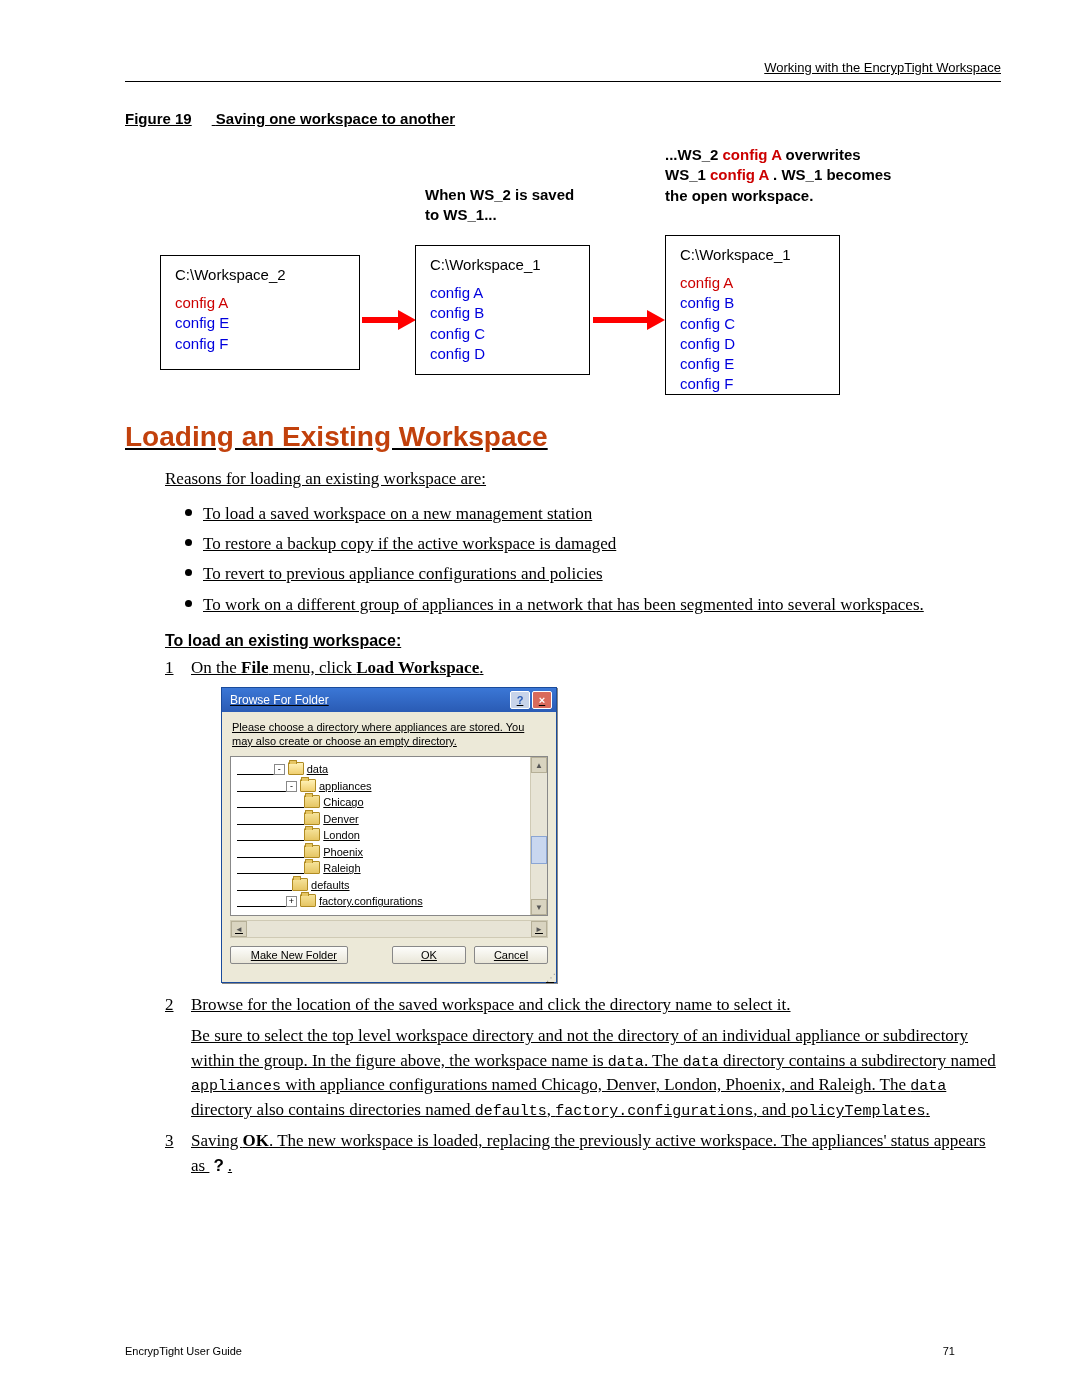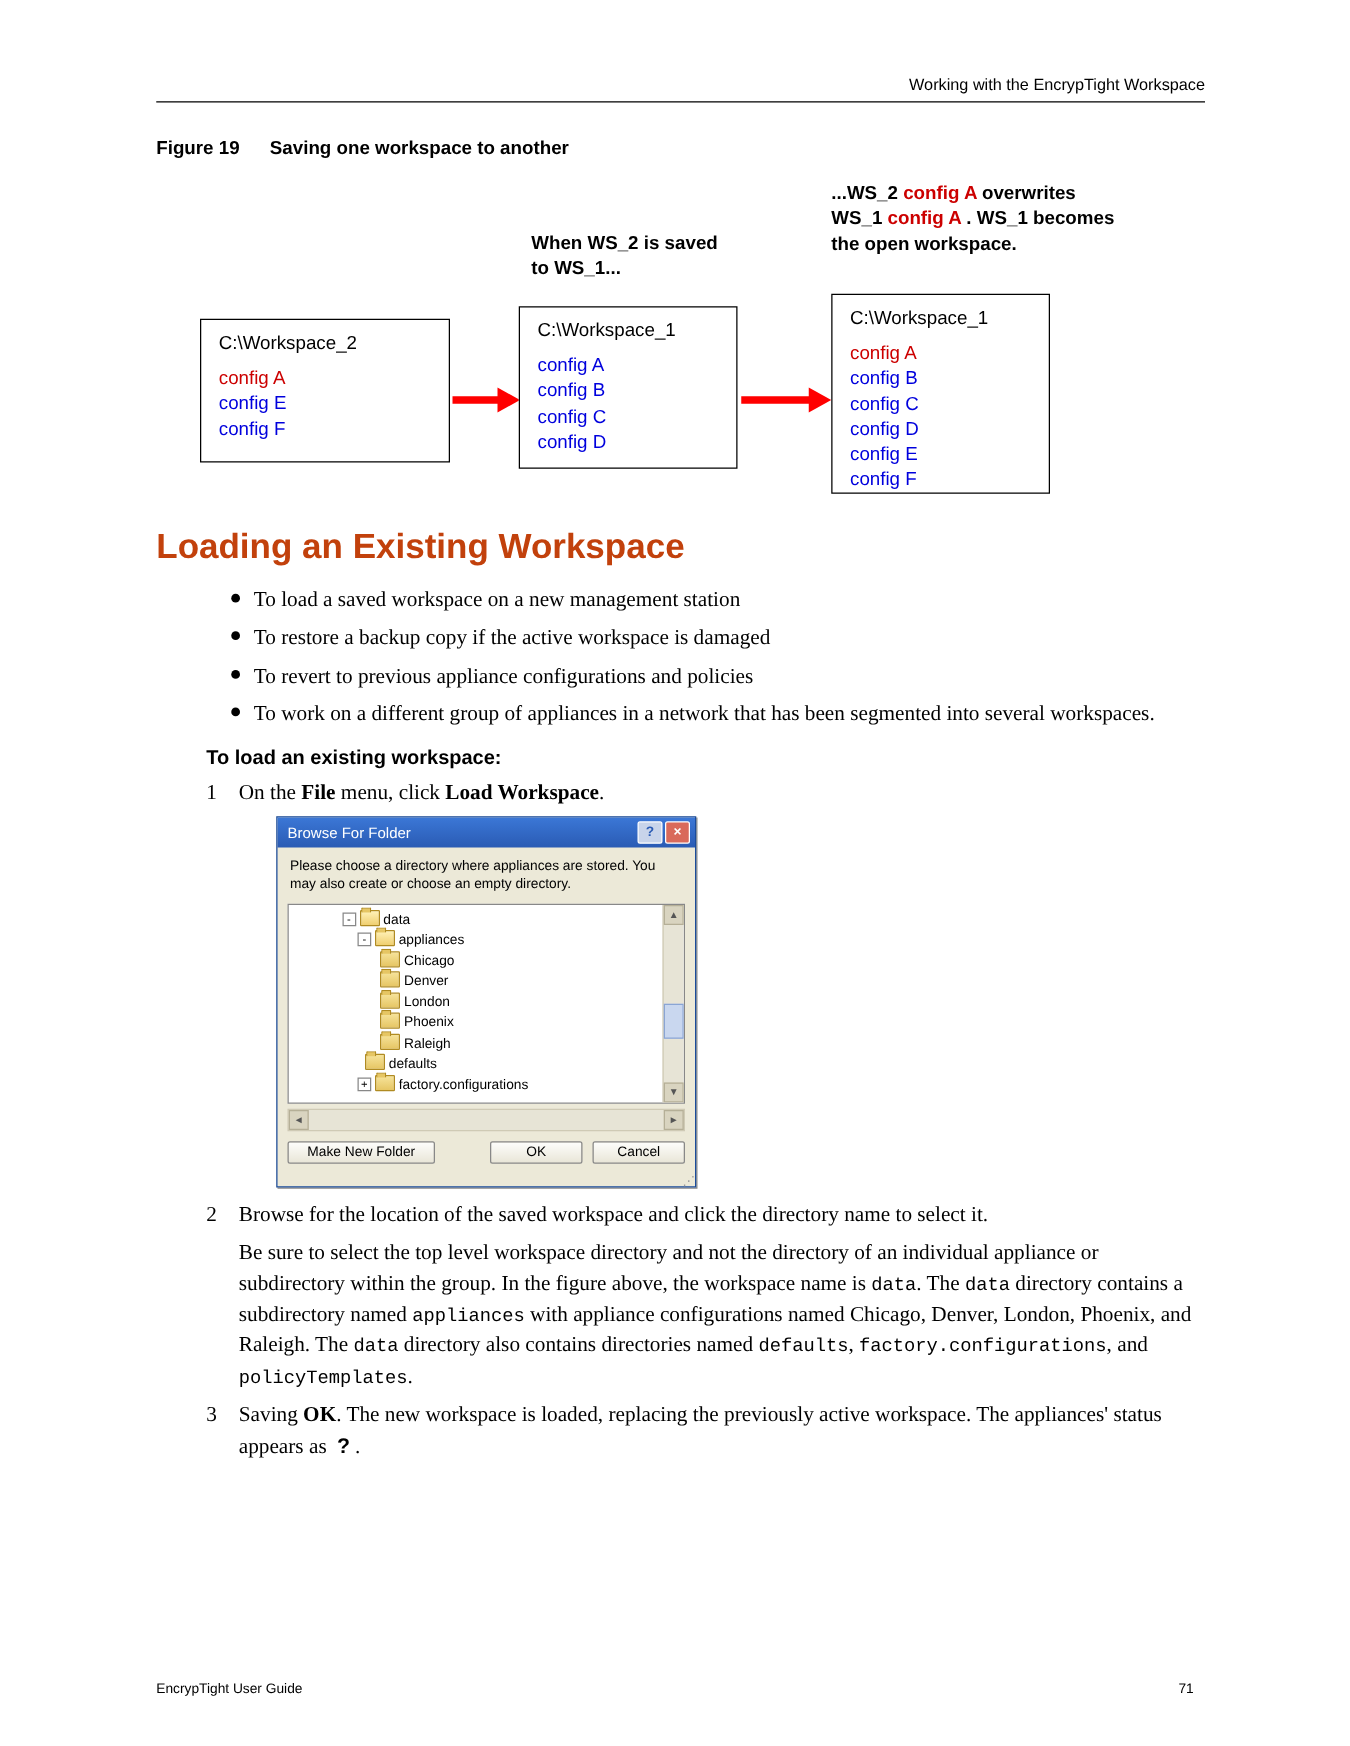--- a/index.html
+++ b/index.html
@@ -7,21 +7,22 @@
     padding: 0;
     background: #fff;
     font-family: "Times New Roman", Times, serif;
     color: #000;
   }
   .page {
     width: 1080px;
     height: 1397px;
     position: relative;
     box-sizing: border-box;
-    padding: 60px 116px 40px 125px;
+    padding: 60px 79px 40px 125px;
+    text-decoration: underline;
   }
   .header {
     text-align: right;
     font-family: Arial, Helvetica, sans-serif;
     font-size: 13px;
     border-bottom: 1px solid #000;
     padding-bottom: 6px;
     margin-bottom: 28px;
   }
   .figure-caption {
@@ -205,21 +206,21 @@
   .dlgbtn {
     border: 1px solid #888;
     background: linear-gradient(#fdfdfb,#e9e6d8);
     padding: 2px 10px;
     border-radius: 2px;
     font-size: 11px;
     font-family: Tahoma, Arial, sans-serif;
     min-width: 52px;
     text-align:center;
   }
-  .dlgbtn.make { min-width: 96px;}
+  .dlgbtn.make { min-width: 96px; text-align: right;}
   .resize {
     height:10px; display:flex; justify-content:flex-end; padding-right:2px;
   }
   .resize span{ font-size:10px; color:#9a9a9a; letter-spacing:-2px;}
   .prose { font-size:17px; line-height:1.45; margin-left:66px; margin-bottom:6px;}
   .code { font-family: "Courier New", monospace; font-size:15px;}
   .footer {
     position: absolute;
     left: 125px; right: 125px; bottom: 40px;
     font-family: Arial, Helvetica, sans-serif;
@@ -276,20 +277,21 @@
       <div class="entry blue">config B</div>
       <div class="entry blue">config C</div>
       <div class="entry blue">config D</div>
       <div class="entry blue">config E</div>
       <div class="entry blue">config F</div>
     </div>
   </div>
 
   <div class="section-heading">Loading an Existing Workspace</div>
 
+  <div class="body-text">Reasons for loading an existing workspace are:</div>
 
   <ul class="bullets">
     <li>To load a saved workspace on a new management station</li>
     <li>To restore a backup copy if the active workspace is damaged</li>
     <li>To revert to previous appliance configurations and policies</li>
     <li>To work on a different group of appliances in a network that has been segmented into several workspaces.</li>
   </ul>
 
   <div class="proc-heading">To load an existing workspace:</div>
 

